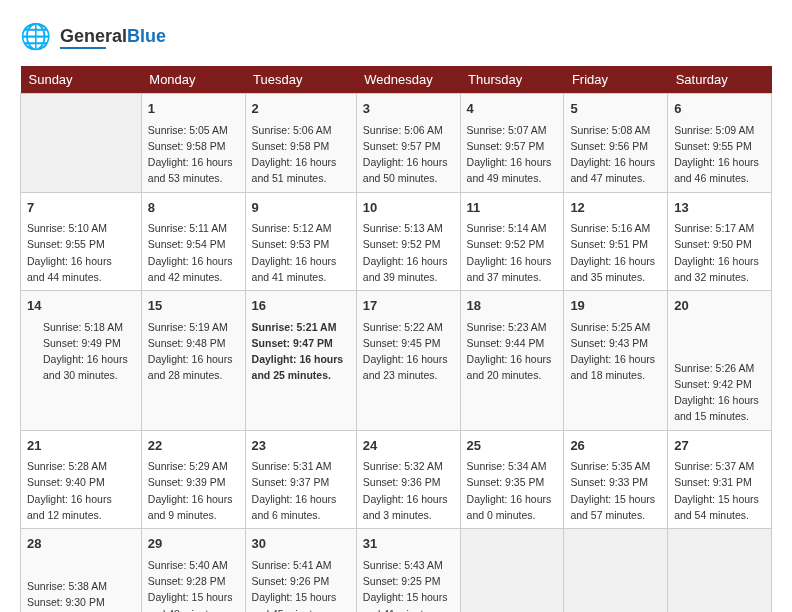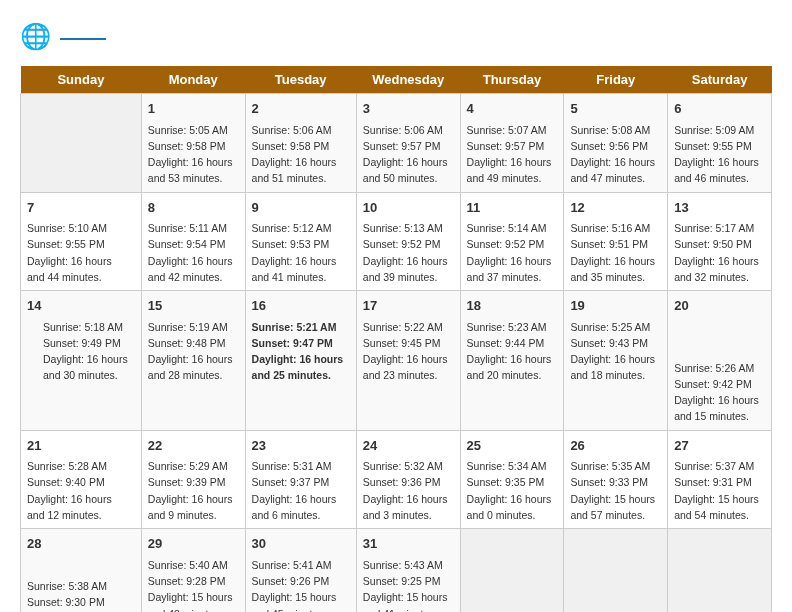--- a/index.html
+++ b/index.html
@@ -27,26 +27,26 @@
     .location {
       font-size: 16px;
       color: #555;
     }
     table {
       width: 100%;
       border-collapse: collapse;
       font-size: 11px;
     }
     thead tr th {
-      background-color: #a16207;
+      background-color: #7f1d1d;
       color: white;
       padding: 6px 8px;
-      text-align: center;
+      text-align: left;
       font-size: 13px;
-      font-weight: bold;
+      font-weight: normal;
     }
     tbody tr td {
       border: 1px solid #ccc;
       vertical-align: top;
       padding: 5px 6px;
       min-height: 80px;
       color: #333;
       line-height: 1.5;
     }
     .day-number {
@@ -81,20 +81,23 @@
   </style>
 </head>
 <body>
 
 <div class="header">
   <div class="logo-wrapper">
     <svg class="logo-bird" viewBox="0 0 40 40" xmlns="http://www.w3.org/2000/svg">
       <text y="28" font-size="28">🌐</text>
     </svg>
     <div>
+      <div style="font-size:18px;font-weight:bold;line-height:1.1;">
+        <span style="color:#333;">General</span><span style="color:#1a73b8;">Blue</span>
+      </div>
       <div style="width:46px;height:2px;background:#1a73b8;margin-top:1px;"></div>
     </div>
   </div>
 </div>
 
 <table>
   <thead>
     <tr>
       <th>Sunday</th>
       <th>Monday</th>

